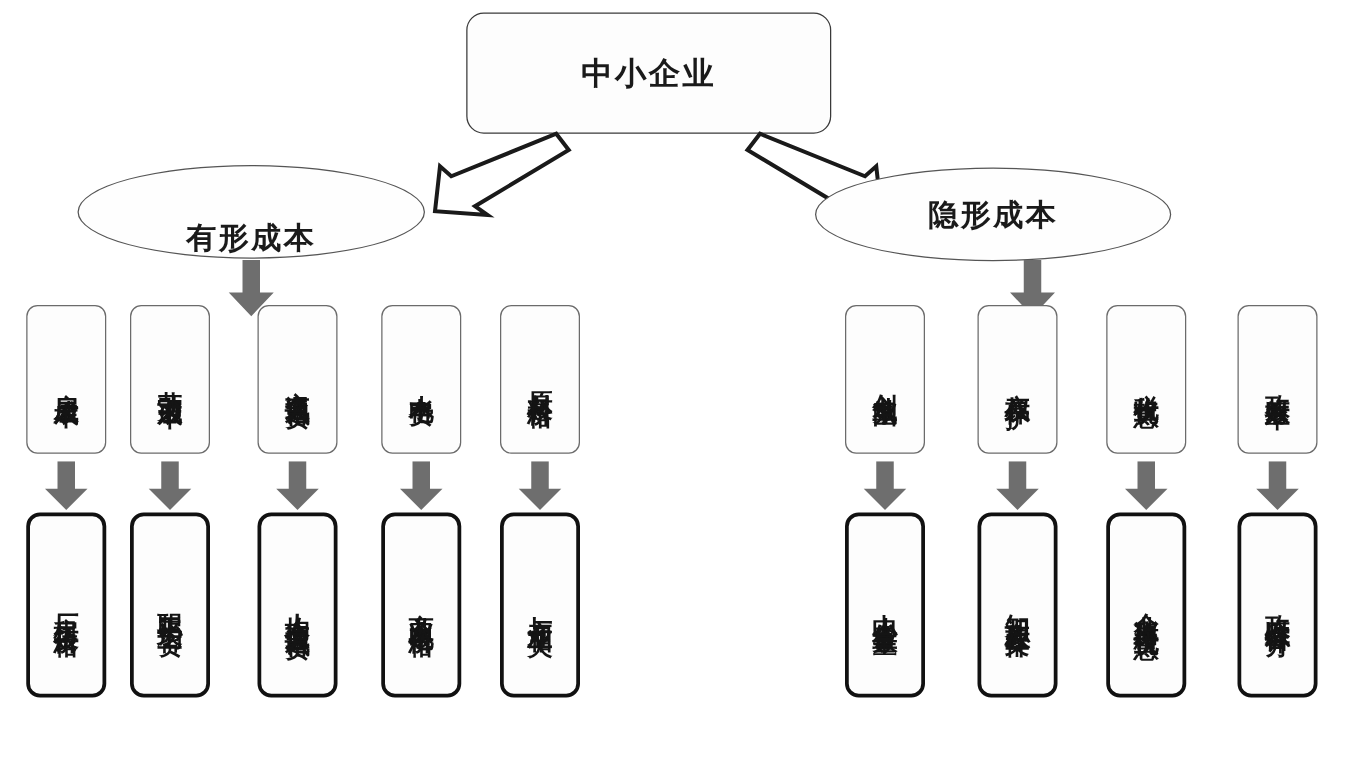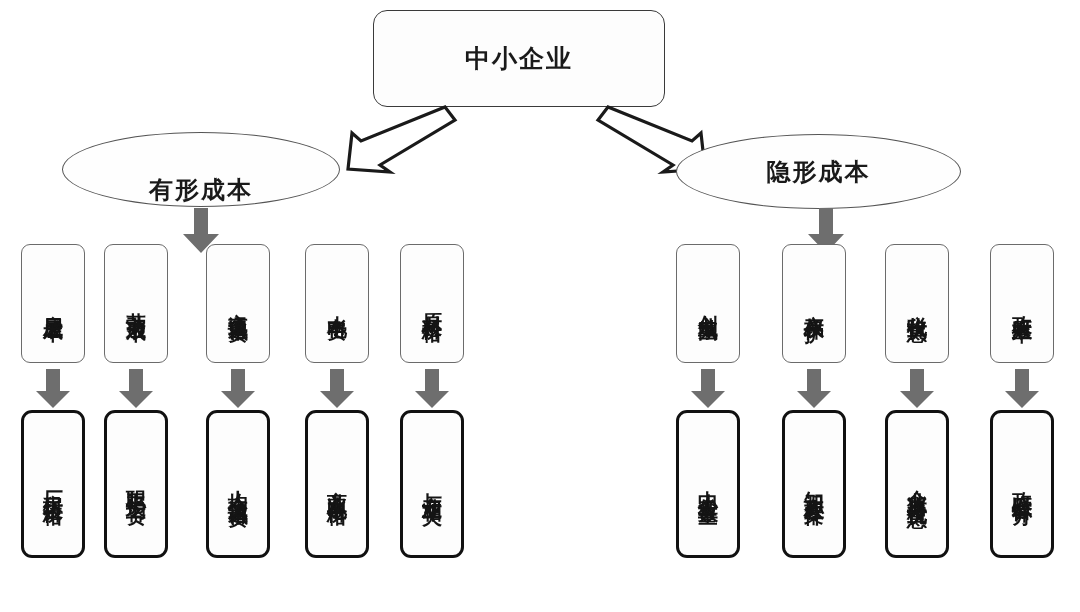--- a/index.html
+++ b/index.html
@@ -55,21 +55,21 @@
     box-sizing: border-box;
   }
   .ellipse span {
     font-size: 24px;
     font-weight: bold;
     color: #1a1a1a;
     letter-spacing: 2px;
     white-space: nowrap;
   }
   #ellipse-tangible { left: 62px;  top: 132px; width: 278px; height: 75px; align-items: flex-end; }
-  #ellipse-intangible { left: 676px; top: 134px; width: 285px; height: 75px; }
+  #ellipse-intangible { left: 652px; top: 134px; width: 285px; height: 75px; }
 
   
   .hollow-arrow {
     position: absolute;
   }
 
   
   .block-arrow {
     position: absolute;
   }

